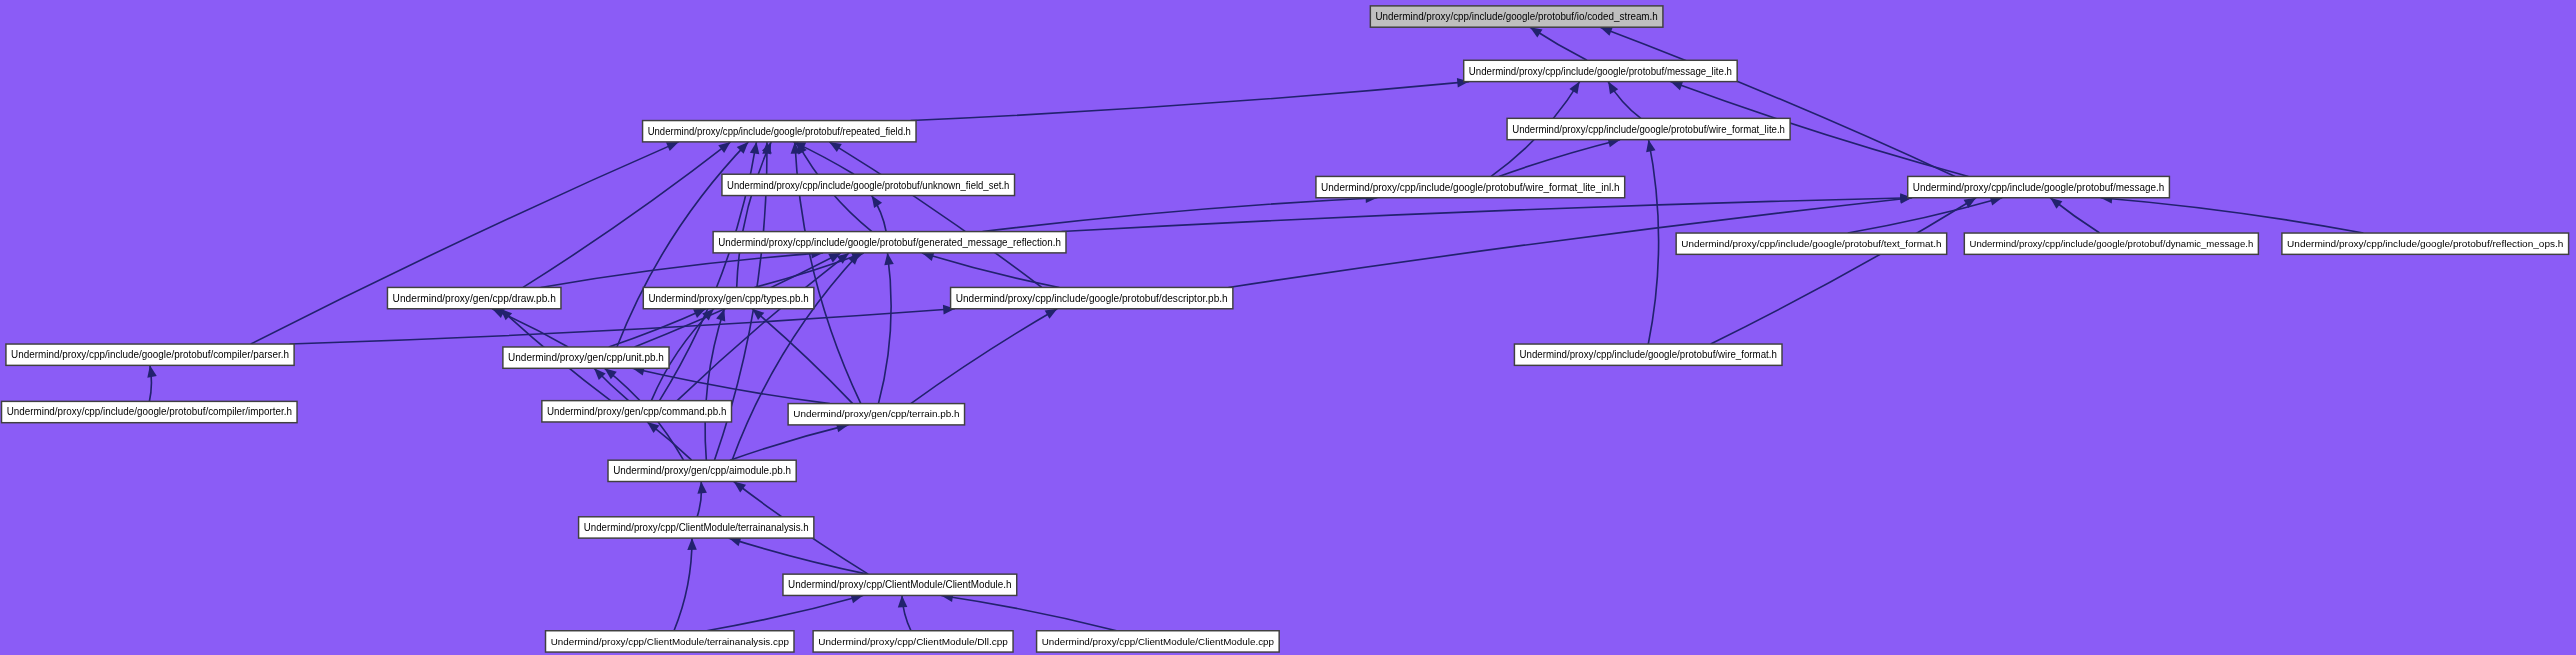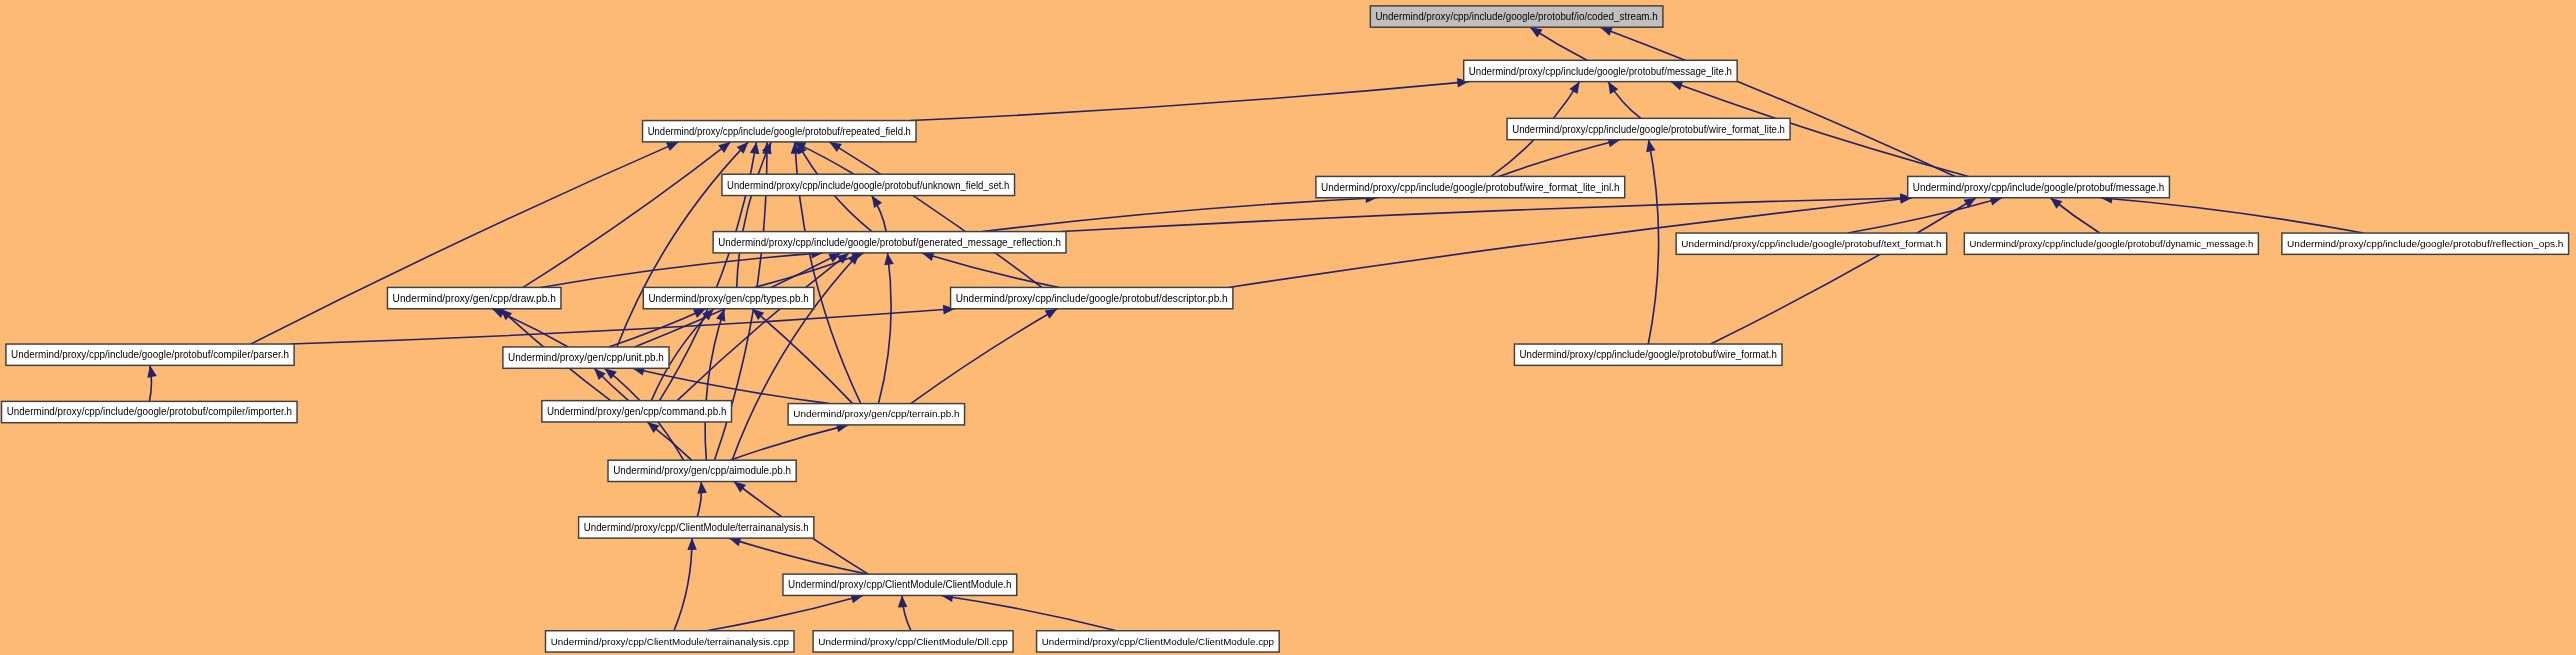--- a/index.html
+++ b/index.html
@@ -1,17 +1,17 @@
 <!DOCTYPE html>
 <html style="font-size:11.8px"><head>
 <meta charset="utf-8">
 <style>
   html,body{margin:0;padding:0;background:#ffffff;}
   body{font-family:"Liberation Sans",sans-serif;}
-  #graph-wrap{position:relative;width:2576px;height:655px;background:#fdba74;overflow:hidden;}
+  #graph-wrap{position:relative;width:2576px;height:655px;background:#8b5cf6;overflow:hidden;}
   svg#graph{position:absolute;left:0;top:0;width:2576px;height:655px;display:block;}
   .node-rect{fill:#ffffff;stroke:#404040;stroke-width:2;}
   .node-rect.root{fill:#bfbfbf;stroke:#404040;stroke-width:2;}
   .node-label{font-family:"Liberation Sans",sans-serif;fill:#000000;dominant-baseline:middle;text-anchor:middle;}
   .edge{fill:none;stroke:#22226e;stroke-width:2.2;}
   .arrowhead{fill:#22226e;}
 </style>
 </head>
 <body>
 

